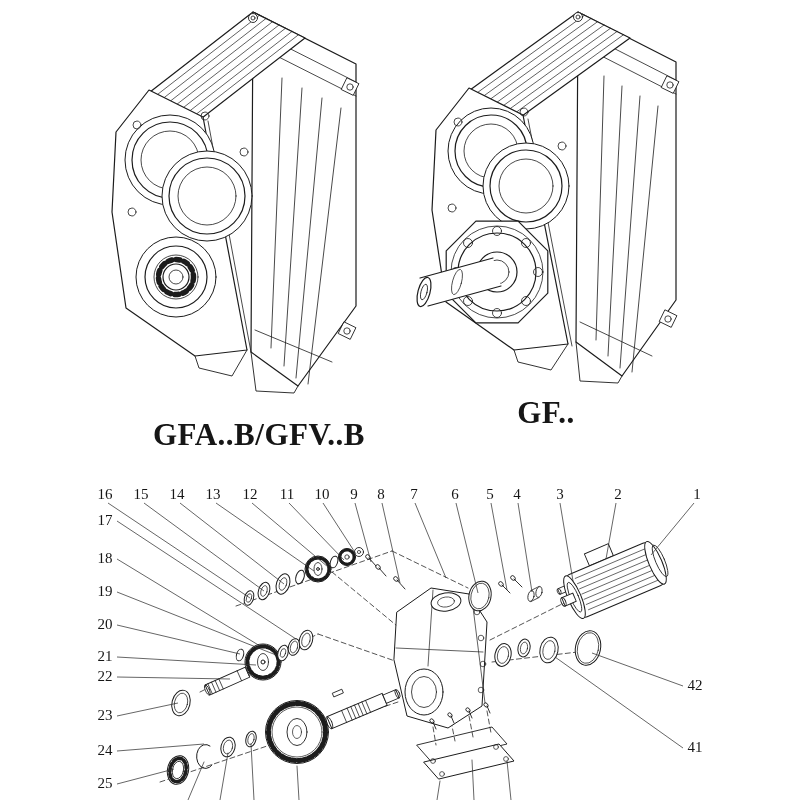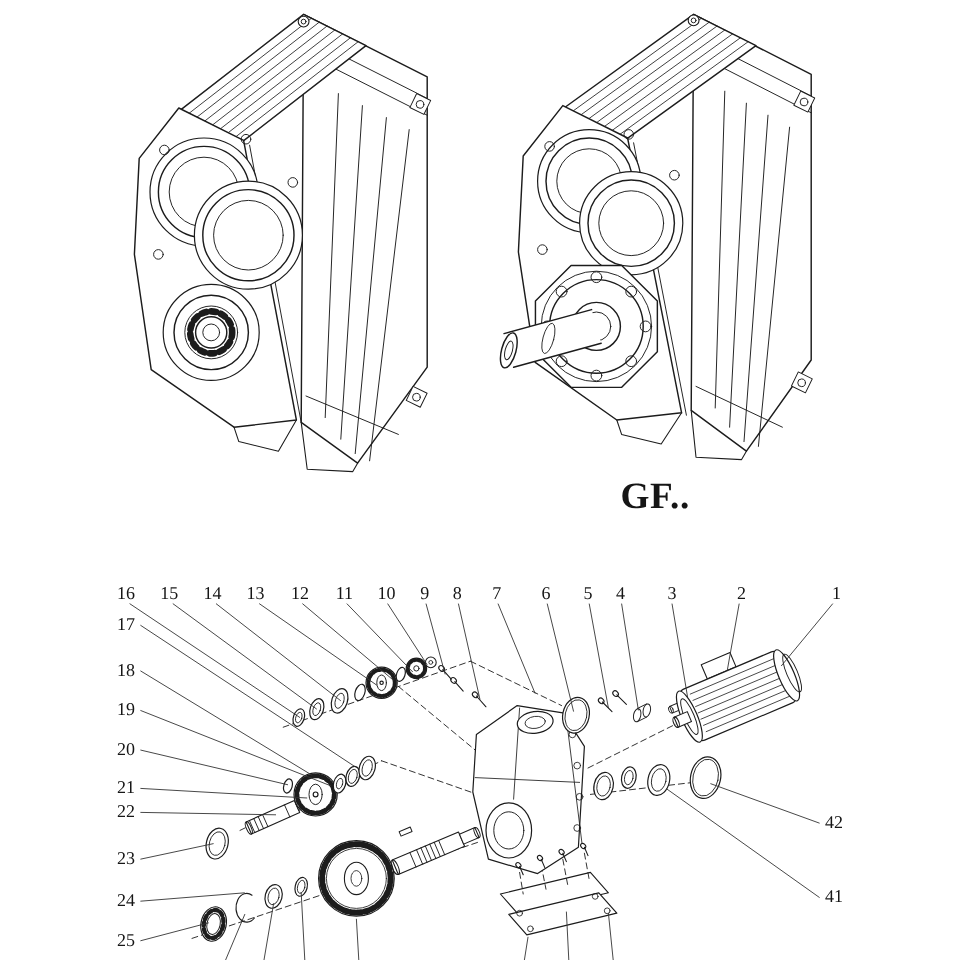--- a/index.html
+++ b/index.html
@@ -413,15 +413,16 @@
         <text x="105" y="755" text-anchor="middle" font-size="15" font-family="&quot;Liberation Serif&quot;, serif" fill="#161616">24</text>
         <line x1="117" y1="784" x2="174" y2="769" stroke="#333333" stroke-width="0.75"></line>
         <text x="105" y="788" text-anchor="middle" font-size="15" font-family="&quot;Liberation Serif&quot;, serif" fill="#161616">25</text>
         <line x1="683" y1="686" x2="592" y2="653" stroke="#333333" stroke-width="0.75"></line>
         <text x="695" y="690" text-anchor="middle" font-size="15" font-family="&quot;Liberation Serif&quot;, serif" fill="#161616">42</text>
         <line x1="683" y1="748" x2="555" y2="657" stroke="#333333" stroke-width="0.75"></line>
         <text x="695" y="752" text-anchor="middle" font-size="15" font-family="&quot;Liberation Serif&quot;, serif" fill="#161616">41</text>
       </g>
 </svg>
 
+<div class="model-label label-left">GFA..B/GFV..B</div>
 <div class="model-label label-right">GF..</div>
 
 </div>
 
 </body></html>

